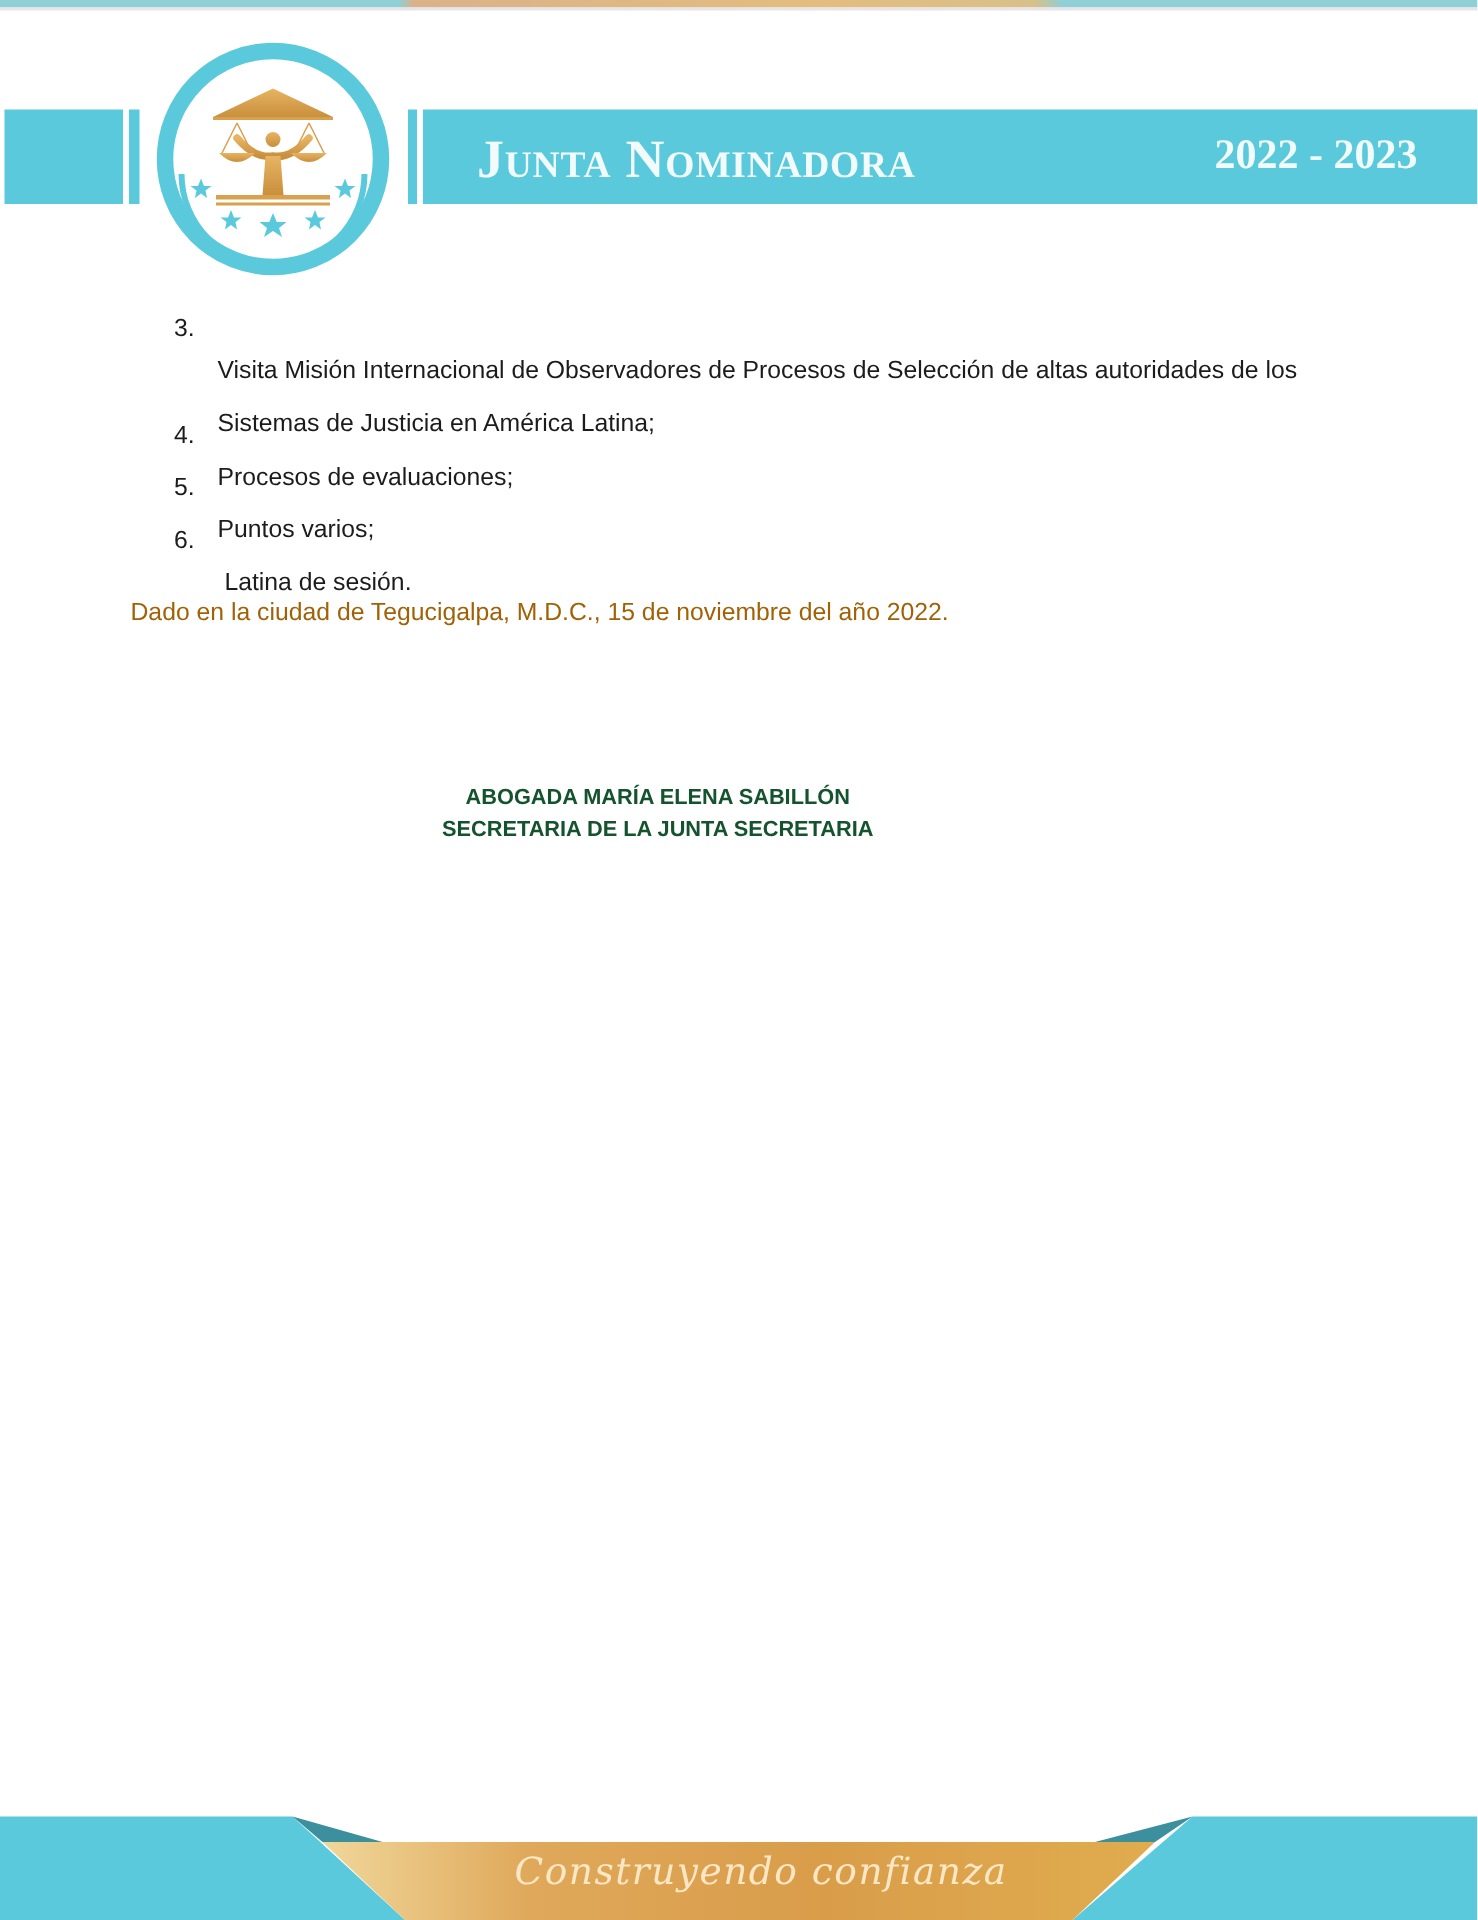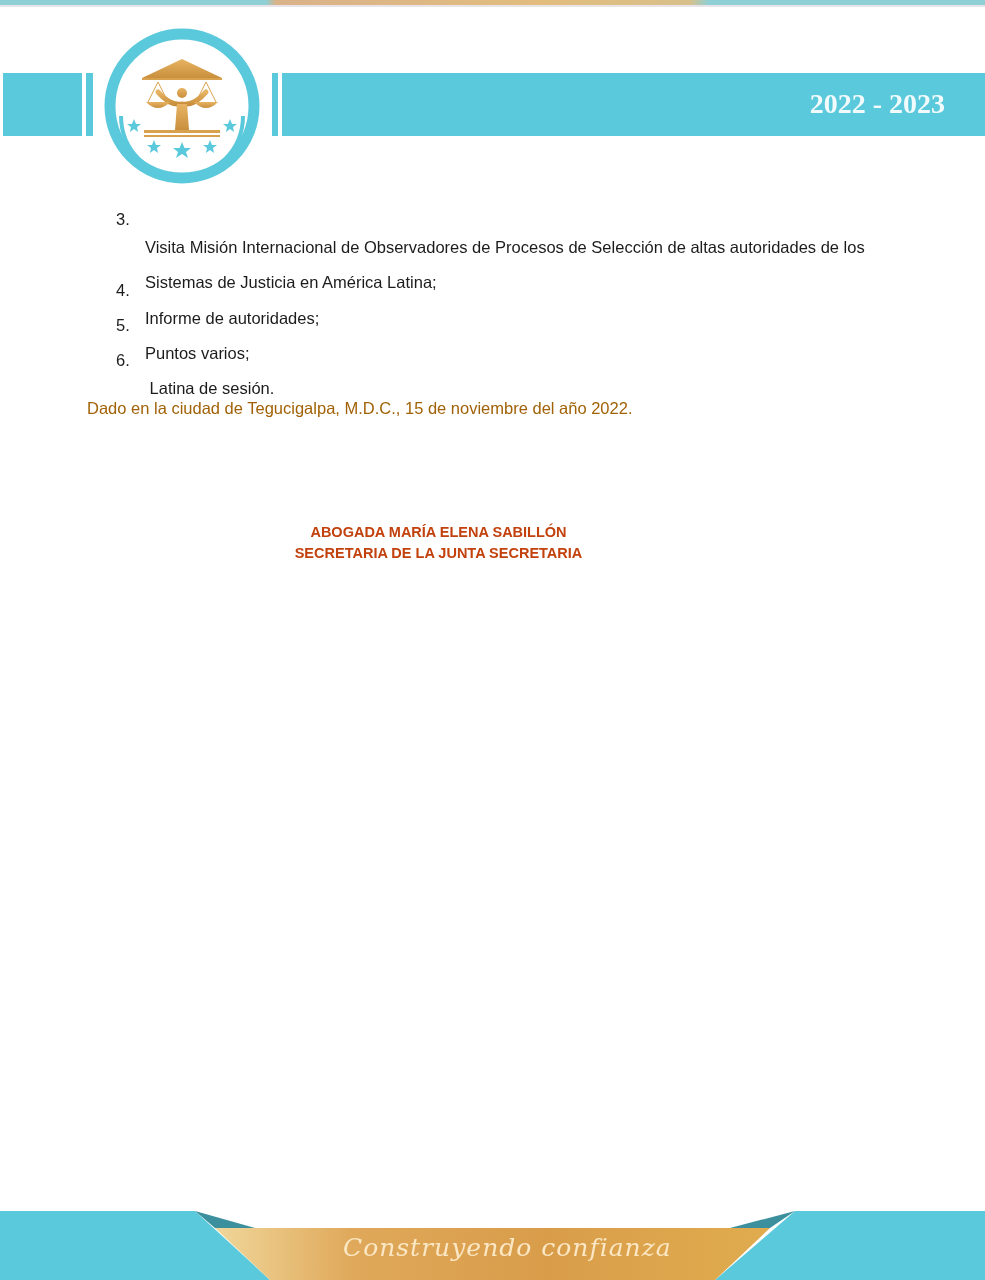--- a/index.html
+++ b/index.html
@@ -51,39 +51,40 @@
   .list-item {
     position: absolute; font-size: 16.5px; line-height: 20px; color: #1c1c1c;
   }
   .list-num { position: absolute; left: 116px; }
   .list-text { position: absolute; left: 145px; white-space: nowrap; margin-top: 28px; }
   .closing {
     position: absolute; left: 87px; top: 399px; font-size: 16.5px; color: #a16207; white-space: nowrap;
   }
   .signature {
     position: absolute; left: 0; width: 877px; text-align: center;
-    font-weight: bold; font-size: 14.5px; color: #c2410c;
+    font-weight: bold; font-size: 14.5px; color: #14532d;
   }
   .footer { position: absolute; left: 0; top: 1195px; width: 985px; height: 85px; }
   .footer-slogan {
     position: absolute; left: 343px; top: 1233px;
     font-family: "DejaVu Serif", serif; font-style: italic;
     color: #fbe7c4; font-size: 25px; letter-spacing: 1px;
   }
 </style>
 </head>
 <body>
 
 <div class="top-strip"></div>
 <div class="top-strip-shadow"></div>
 
 <div class="banner-left"></div>
 <div class="banner-left-bar"></div>
 <div class="banner-right-bar"></div>
 <div class="banner-main">
+  <span class="banner-title">Junta Nominadora</span>
   <span class="banner-years">2022 - 2023</span>
 </div>
 
 <div class="logo">
   <svg width="168" height="162" viewBox="0 0 168 162">
     <defs>
       <linearGradient id="gold" x1="0" y1="0" x2="0" y2="1">
         <stop offset="0" stop-color="#e7b463"></stop>
         <stop offset="1" stop-color="#c98f3c"></stop>
       </linearGradient>
@@ -125,21 +126,21 @@
 <div class="content">
   <div class="list-item" style="top:209px;">
     <span class="list-num">3.</span>
     <span class="list-text">Visita Misión Internacional de Observadores de Procesos de Selección de altas autoridades de los</span>
   </div>
   <div class="list-item" style="top:244px;">
     <span class="list-text">Sistemas de Justicia en América Latina;</span>
   </div>
   <div class="list-item" style="top:280px;">
     <span class="list-num">4.</span>
-    <span class="list-text">Informe de autoridades;</span>
+    <span class="list-text">Procesos de evaluaciones;</span>
   </div>
   <div class="list-item" style="top:315px;">
     <span class="list-num">5.</span>
     <span class="list-text">Puntos varios;</span>
   </div>
   <div class="list-item" style="top:350px;">
     <span class="list-num">6.</span>
     <span class="list-text" style="white-space:pre;"> Latina de sesión.</span>
   </div>
 

